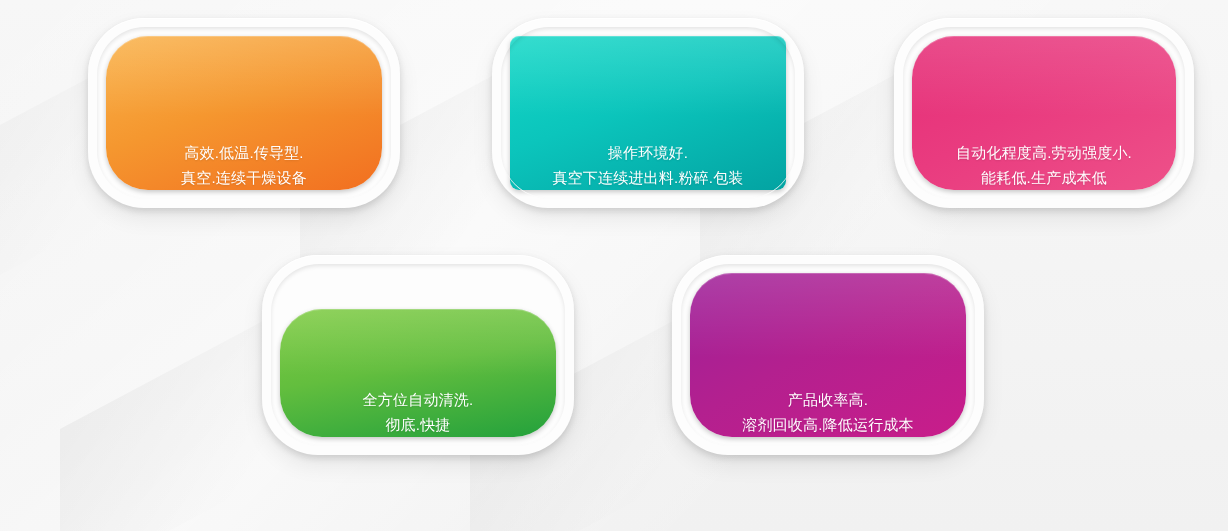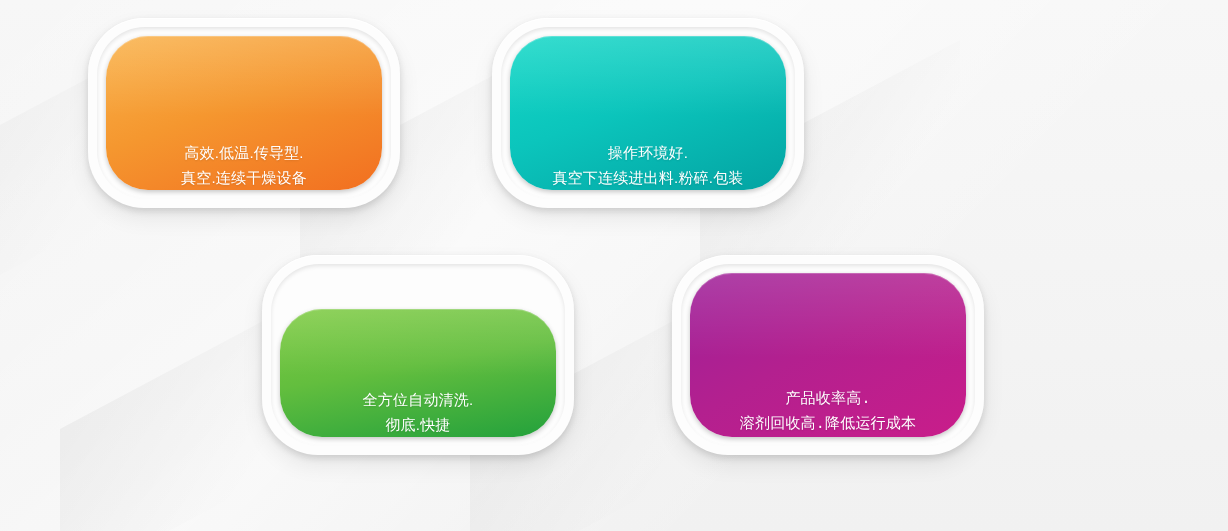--- a/index.html
+++ b/index.html
@@ -112,34 +112,40 @@
   <div class="streak" style="left:470px; top:280px; width:280px; height:160px; transform: skewY(-28deg);"></div>
 
   <div class="card" style="left:88px; top:18px; width:312px; height:190px;">
     <div class="face" style="background: linear-gradient(160deg, #F9B24A 0%, #F5972F 45%, #F26F20 100%);">
       <div class="card-text">高效.低温.传导型.
 真空.连续干燥设备</div>
     </div>
   </div>
 
   <div class="card" style="left:492px; top:18px; width:312px; height:190px;">
-    <div class="face" style="background: linear-gradient(160deg, #14D8C7 0%, #0BC5BC 45%, #03A3A2 100%);">
+    <div class="face" style="background: linear-gradient(160deg, #14D8C7 0%, #0BC5BC 45%, #03A3A2 100%); border-radius: 9px;">
       <div class="card-text">操作环境好.
 真空下连续进出料.粉碎.包装</div>
     </div>
   </div>
 
+  <div class="card" style="left:894px; top:18px; width:300px; height:190px;">
+    <div class="face" style="background: linear-gradient(150deg, #E52E77 0%, #E93B7F 45%, #EE5189 100%);">
+      <div class="card-text">自动化程度高.劳动强度小.
+能耗低.生产成本低</div>
+    </div>
+  </div>
 
   <div class="card" style="left:262px; top:255px; width:312px; height:200px;">
     <div class="face" style="background: linear-gradient(170deg, #7ECB41 0%, #63BE3E 45%, #23A13C 100%); margin-top: 36px;">
       <div class="card-text">全方位自动清洗.
 彻底.快捷</div>
     </div>
   </div>
 
   <div class="card" style="left:672px; top:255px; width:312px; height:200px;">
-    <div class="face" style="background: linear-gradient(150deg, #9E2099 0%, #B3208F 45%, #C91D8A 100%); font-family: Liberation Mono, monospace;">
+    <div class="face" style="background: linear-gradient(150deg, #9E2099 0%, #B3208F 45%, #C91D8A 100%);">
       <div class="card-text">产品收率高.
 溶剂回收高.降低运行成本</div>
     </div>
   </div>
 
 </div>
 
 </body></html>

